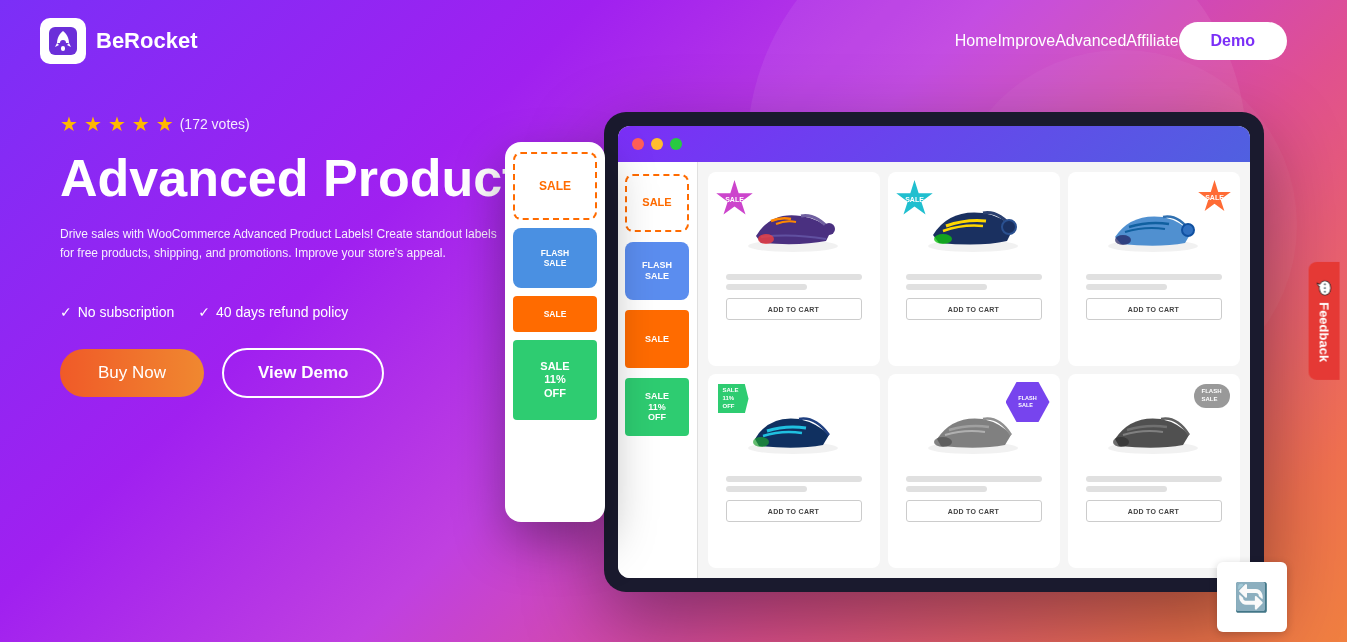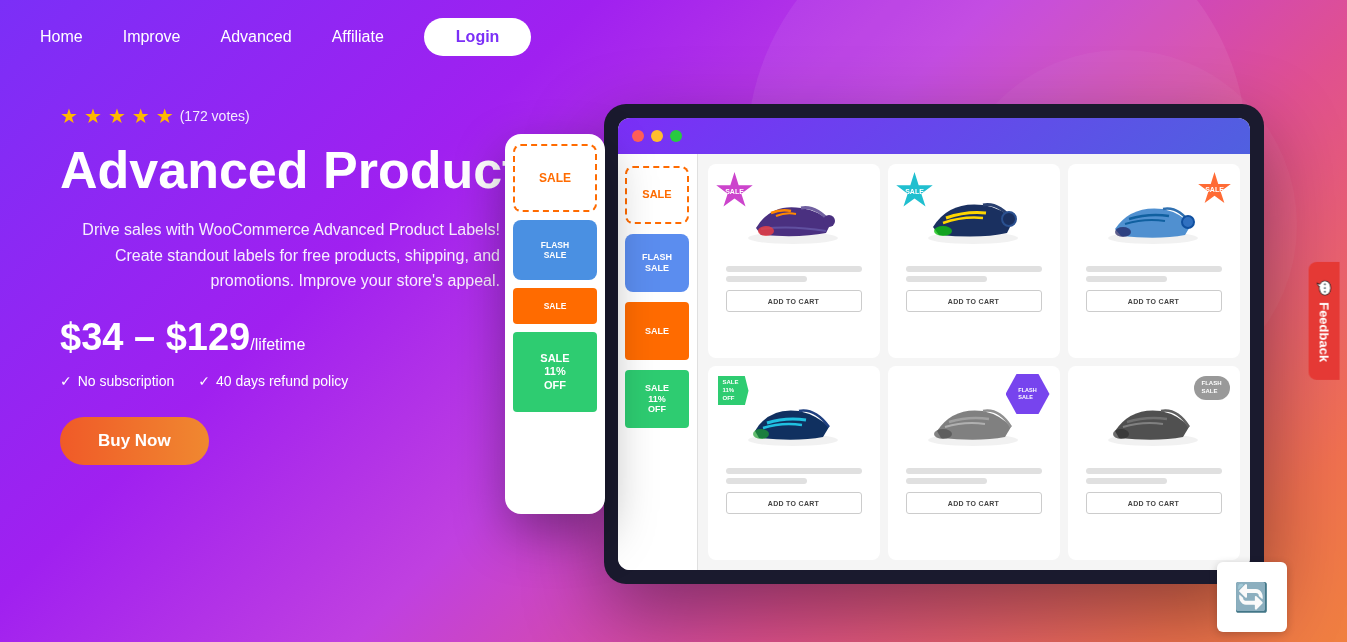--- a/index.html
+++ b/index.html
@@ -55,21 +55,20 @@
     .logo-icon svg { width: 28px; height: 28px; }
     .logo-text {
       color: white;
       font-size: 22px;
       font-weight: 700;
     }
 
     .nav {
       display: flex;
       align-items: center;
-      gap: 40px;
     }
     .nav-link {
       color: white;
       font-size: 16px;
       font-weight: 500;
       cursor: pointer;
       text-decoration: none;
     }
     .login-btn {
       background: white;
@@ -111,25 +110,24 @@
     .product-title {
       color: white;
       font-size: 52px;
       font-weight: 800;
       line-height: 1.1;
       margin-bottom: 18px;
     }
 
     .product-desc {
       color: rgba(255,255,255,0.92);
-      font-size: 16px;
+      font-size: 12px;
       line-height: 1.6;
-      margin-bottom: 22px;
+      margin-bottom: 40px;
       max-width: 440px;
-      text-align: right;
     }
 
     .price {
       color: white;
       font-size: 38px;
       font-weight: 800;
       margin-bottom: 14px;
     }
     .price span.lifetime {
       font-size: 16px;
@@ -155,21 +153,21 @@
       gap: 18px;
       align-items: center;
     }
     .btn-buy {
       background: linear-gradient(90deg, #F05A28, #F08830);
       color: white;
       border: none;
       border-radius: 30px;
       padding: 14px 38px;
       font-size: 17px;
-      font-weight: 700;
+      font-weight: 400;
       cursor: pointer;
     }
     .btn-demo {
       background: transparent;
       color: white;
       border: 2.5px solid white;
       border-radius: 30px;
       padding: 13px 34px;
       font-size: 17px;
       font-weight: 700;
@@ -461,27 +459,40 @@
   </style>
 </head>
 <body>
 
 <div class="bg">
   <div class="bg-circle bg-circle-1"></div>
   <div class="bg-circle bg-circle-2"></div>
 </div>
 
 <header class="header">
+  <div class="logo">
+    <div class="logo-icon">
+      <svg viewBox="0 0 28 28" fill="none">
+        <rect width="28" height="28" rx="6" fill="#6B2FD9"></rect>
+        <path d="M14 4C14 4 20 8 20 16H8C8 8 14 4 14 4Z" fill="white"></path>
+        <circle cx="14" cy="16" r="3" fill="#6B2FD9"></circle>
+        <path d="M8 16 L6 20 L10 18Z" fill="white"></path>
+        <path d="M20 16 L22 20 L18 18Z" fill="white"></path>
+        <rect x="12" y="19" width="4" height="5" rx="2" fill="white"></rect>
+      </svg>
+    </div>
+    <span class="logo-text">BeRocket</span>
+  </div>
 
   <nav class="nav">
     <a class="nav-link">Home</a>
     <a class="nav-link">Improve</a>
     <a class="nav-link">Advanced</a>
     <a class="nav-link">Affiliate</a>
-    <button class="login-btn">Login</button>
+    <button class="login-btn">Demo</button>
   </nav>
 </header>
 
 <div class="main">
 
   <div class="left-col">
     <div class="stars-row">
       <span class="star">★</span>
       <span class="star">★</span>
       <span class="star">★</span>
@@ -489,37 +500,35 @@
       <span class="star">★</span>
       <span class="votes">(172 votes)</span>
     </div>
 
     <h1 class="product-title">
       <span>Advanced Product</span><br>
     </h1>
 
     <p class="product-desc">Drive sales with WooCommerce Advanced Product Labels! Create standout labels for free products, shipping, and promotions. Improve your store's appeal.</p>
 
-    <div class="price">
-      <span>$34 – $129</span><span class="lifetime">/lifetime</span>
-    </div>
 
     <div class="perks">
       <div class="perk">
         <span class="check">✓</span>
         <span>No subscription</span>
       </div>
       <div class="perk">
         <span class="check">✓</span>
         <span>40 days refund policy</span>
       </div>
     </div>
 
     <div class="cta-row">
       <button class="btn-buy">Buy Now</button>
+      <button class="btn-demo">View Demo</button>
     </div>
   </div>
 
   <div class="right-col">
 
     <div class="phone-mockup">
       <div class="phone-label-item phone-label-1">SALE</div>
       <div class="phone-label-item phone-label-2">FLASH<br>SALE</div>
       <div class="phone-label-item phone-label-3">SALE</div>
       <div class="phone-label-item phone-label-4">SALE<br>11%<br>OFF</div>

